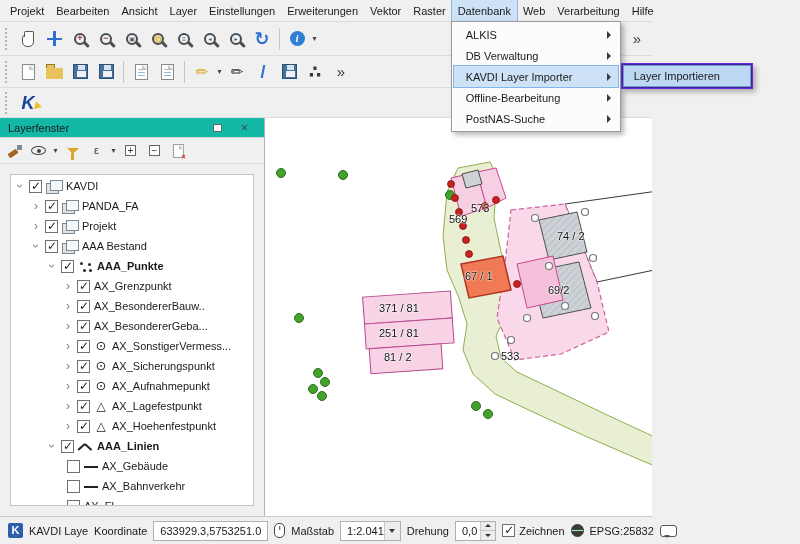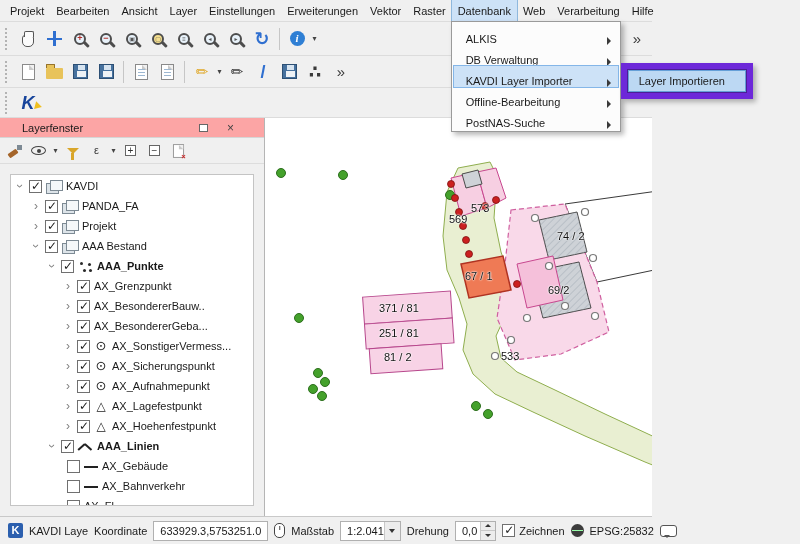--- a/index.html
+++ b/index.html
@@ -49,31 +49,31 @@
   .floppy::after{content:"";position:absolute;bottom:1px;left:3px;width:9px;height:6px;background:#eef2f6}
   .ruler{width:19px;height:9px;background:#ecc94f;border:1px solid #9a7d22;background-image:repeating-linear-gradient(90deg,#9a7d22 0 1px,transparent 1px 4px)}
   .bubble{width:17px;height:12px;background:#fdf3c8;border:1px solid #a8922e;border-radius:3px;position:relative}
   .bubble::after{content:"";position:absolute;bottom:-5px;left:3px;border:3px solid transparent;border-top-color:#a8922e}
   
   .klogo{font-weight:bold;font-style:italic;font-size:18px;color:#17449b;position:relative;line-height:1}
   .klogo::after{content:"";position:absolute;right:-7px;bottom:2px;border-left:7px solid #f0c020;border-top:4px solid transparent;border-bottom:4px solid transparent;transform:rotate(15deg)}
 
   
   .dropdown{position:absolute;top:100%;left:-1px;width:170px;background:#fcfcfc;border:1px solid #9a9a9a;box-shadow:3px 3px 5px rgba(0,0,0,.28);padding:2px;z-index:100}
-  .ditem{height:21px;display:flex;align-items:flex-end;padding:0 7px 0 12px;position:relative;white-space:nowrap}
+  .ditem{height:21px;display:flex;align-items:center;padding:0 7px 0 12px;position:relative;white-space:nowrap}
   .ditem .dl{flex:1}
   .subarr{width:0;height:0;border-left:4px solid #3a3a3a;border-top:4px solid transparent;border-bottom:4px solid transparent;flex:none}
   .ditem.hl{background:#cde2f7;outline:1px solid #84b6e8}
-  .submenu{position:absolute;left:100%;top:-3px;margin-left:3px;width:132px;background:#4c1d95;border:6px solid #6d28d9;box-shadow:3px 3px 5px rgba(0,0,0,.28);padding:2px;z-index:110}
+  .submenu{position:absolute;left:100%;top:-3px;margin-left:3px;width:132px;background:#4c1d95;border:1px solid #6d28d9;box-shadow:3px 3px 5px rgba(0,0,0,.28);padding:2px;z-index:110}
   .sitem{height:20px;display:flex;align-items:center;padding:0 10px;background:#bcd8f3;outline:1px solid #66a0d8;white-space:nowrap}
 
   
   .main{flex:1;display:flex;min-height:0}
   .left{width:265px;flex:none;display:flex;flex-direction:column;background:#f0f0f0;border-right:1px solid #b5b5b5}
-  .phead{height:20px;display:flex;align-items:center;gap:4px;padding:0 22px;background:#fca5a5;border-bottom:1px solid #d6d6d6}
+  .phead{height:20px;display:flex;align-items:center;gap:4px;padding:0 8px;background:#14b8a6;border-bottom:1px solid #d6d6d6}
   .phead .sp{flex:1}
   .dockbox{width:9px;height:8px;border:1px solid #666;background:#fff}
   .pclose{font-size:12px;color:#444;line-height:1}
   .ptools{height:26px;display:flex;align-items:center;gap:1px;padding:0 3px;border-bottom:1px solid #ddd}
   .ptb{width:23px;height:22px;display:flex;align-items:center;justify-content:center;position:relative;flex:none}
   .eye{width:15px;height:9px;border:1.5px solid #444;border-radius:50%;position:relative}
   .eye::after{content:"";position:absolute;top:50%;left:50%;width:4px;height:4px;background:#444;border-radius:50%;transform:translate(-50%,-50%)}
   .funnel{width:0;height:0;border-left:6px solid transparent;border-right:6px solid transparent;border-top:6px solid #d9a62a;position:relative}
   .funnel::after{content:"";position:absolute;left:-1.5px;top:-1px;width:3px;height:7px;background:#d9a62a}
   .brush{width:14px;height:14px;position:relative}

